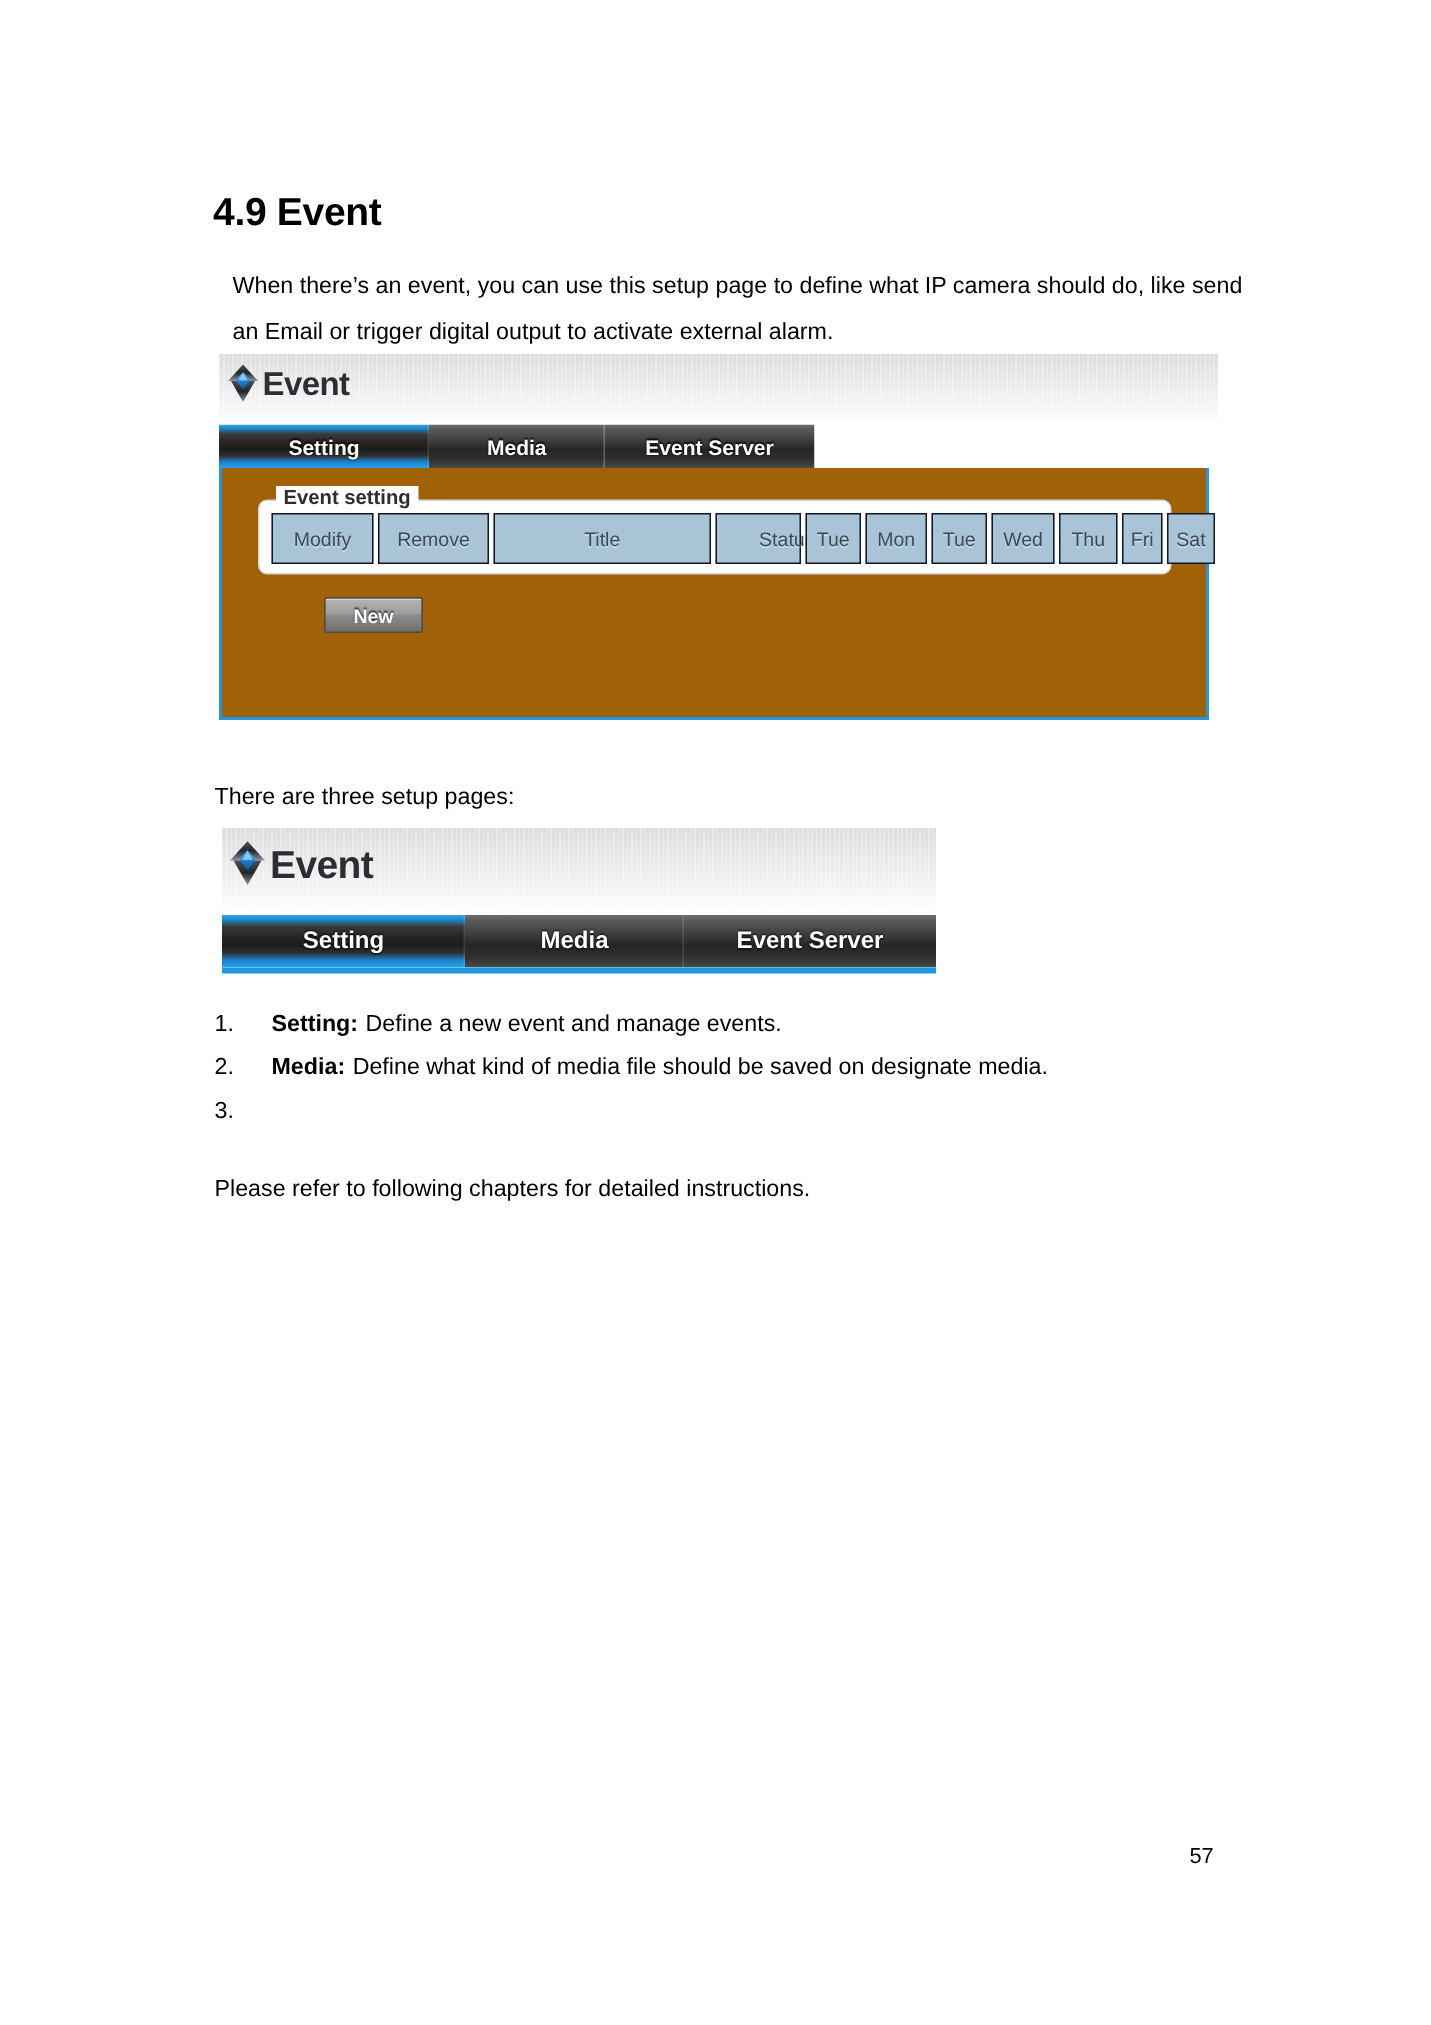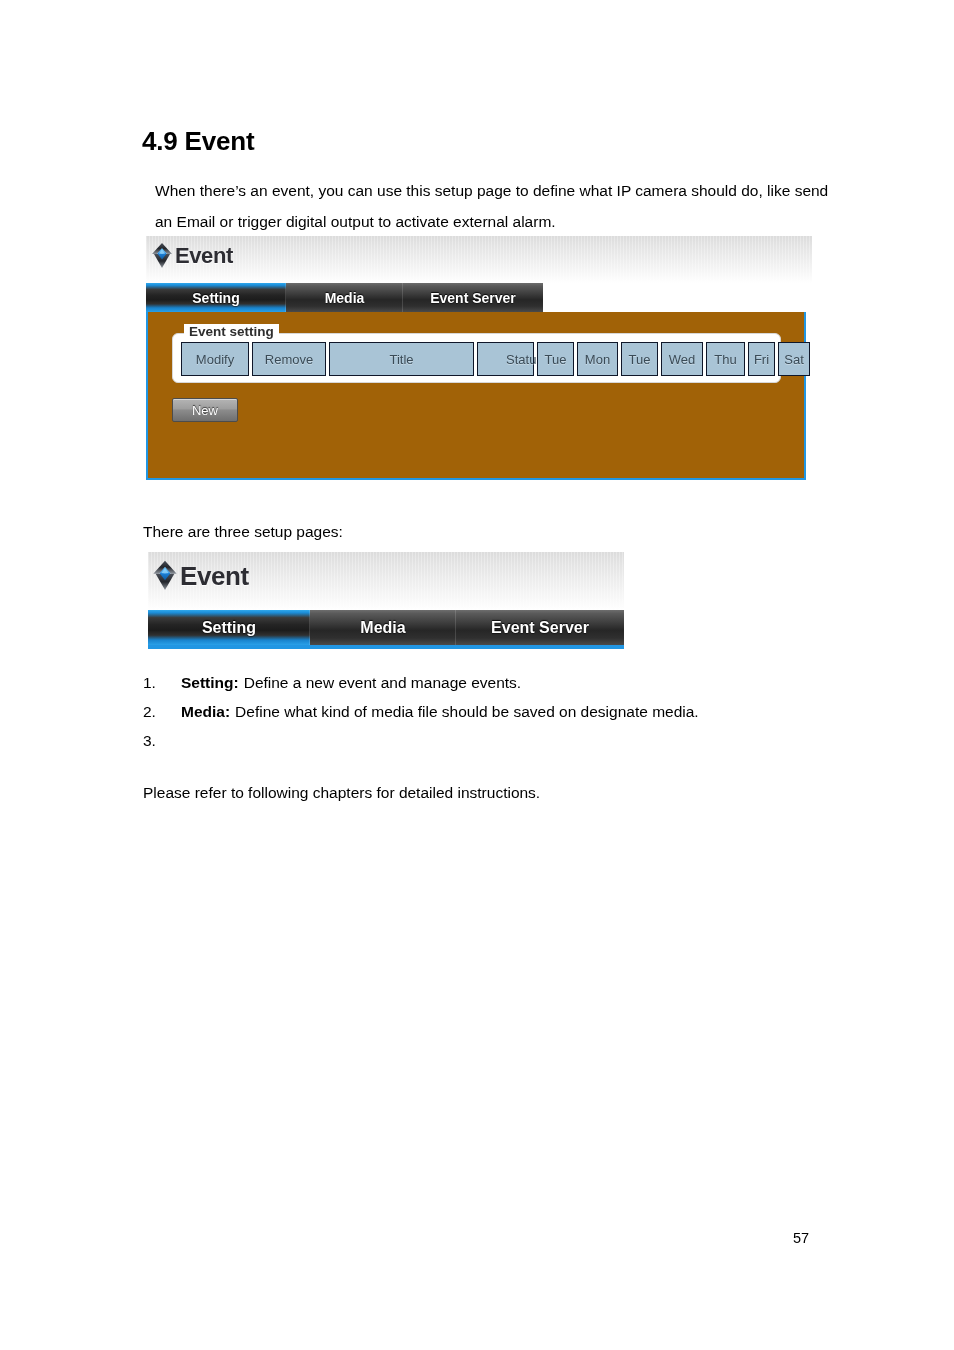--- a/index.html
+++ b/index.html
@@ -222,24 +222,25 @@
     position: absolute;
     box-sizing: border-box;
     display: flex;
     align-items: center;
     justify-content: center;
     border: 1px solid #4c4c4c;
     border-radius: 2px;
     background: linear-gradient(to bottom,
                 #b4b4b4 0%, #9e9e9e 45%, #8c8c8c 50%, #6f6f6f 100%);
     color: #ffffff;
-    font-weight: normal;
+    font-weight: bold;
     font-size: 13px;
     text-shadow: 0 -1px 1px rgba(0,0,0,.7);
     box-shadow: inset 0 1px 0 rgba(255,255,255,.45);
+    margin-left: 44px;
   }
 </style>
 </head>
 <body>
 
 <div class="page">
 
   <div class="heading">4.9 Event</div>
 
   <div class="intro">When there’s an event, you can use this setup page to define what IP camera should do, like send an Email or trigger digital output to activate external alarm.</div>

